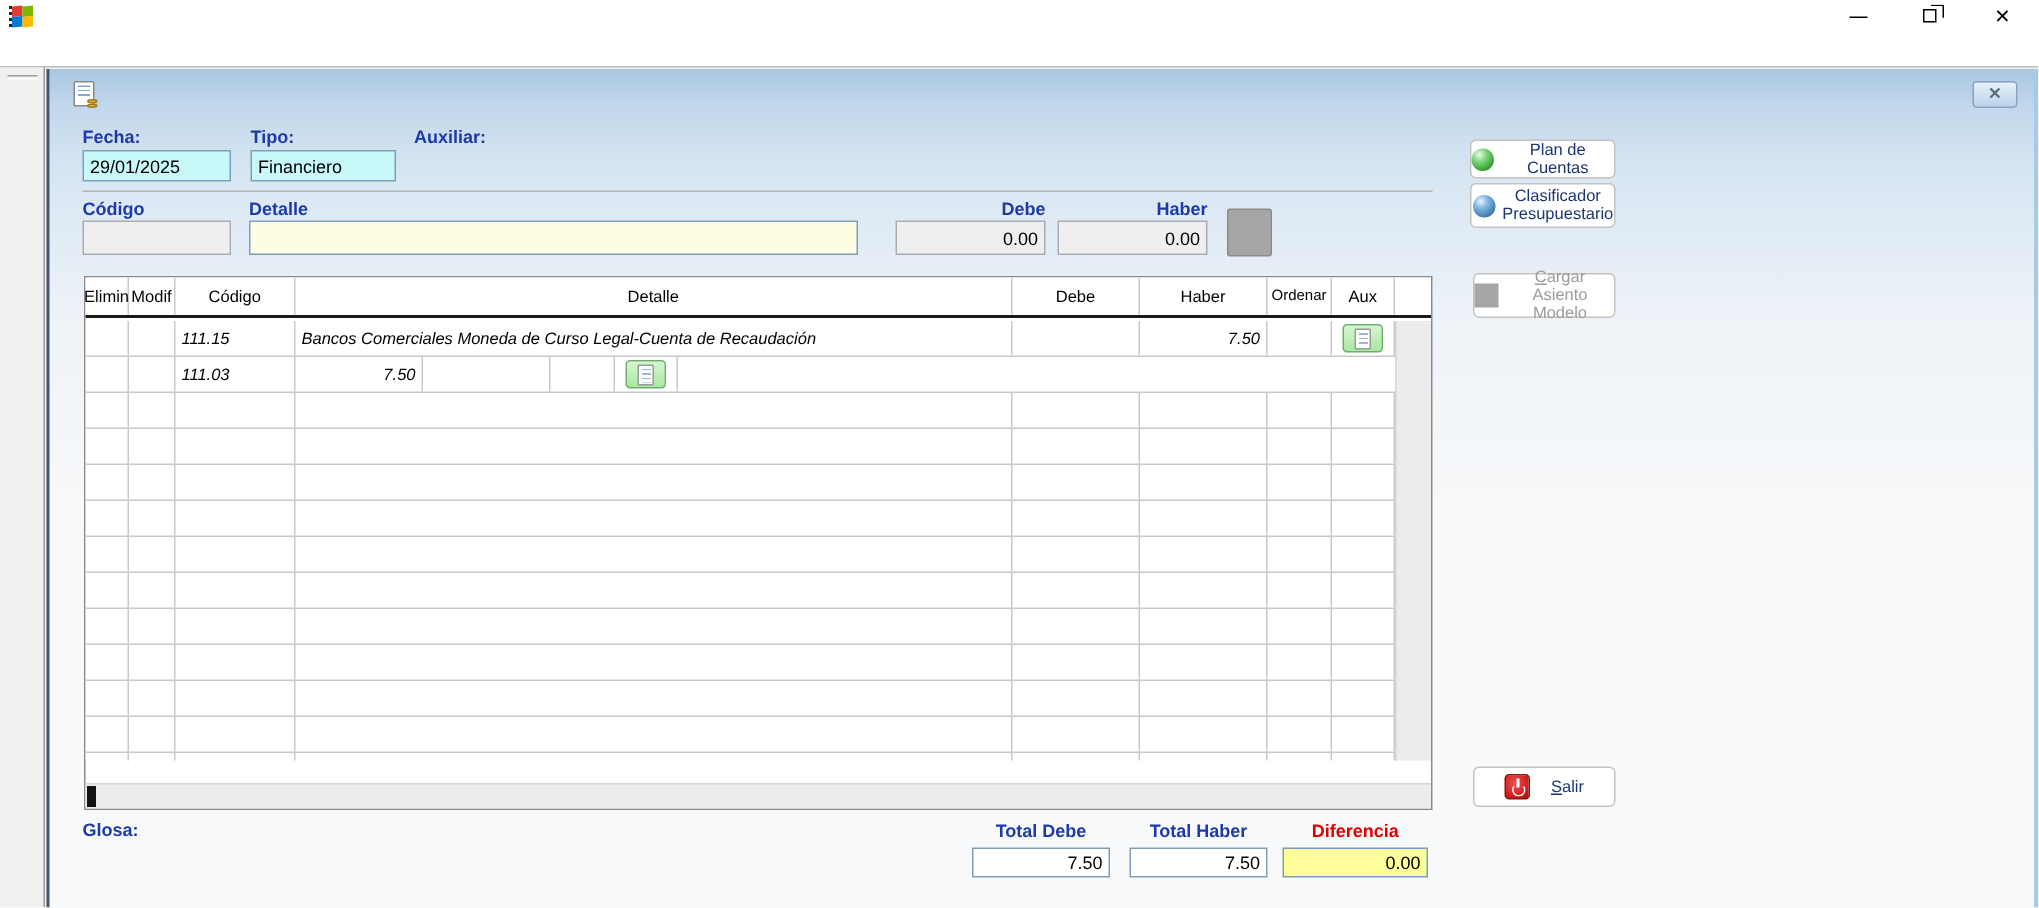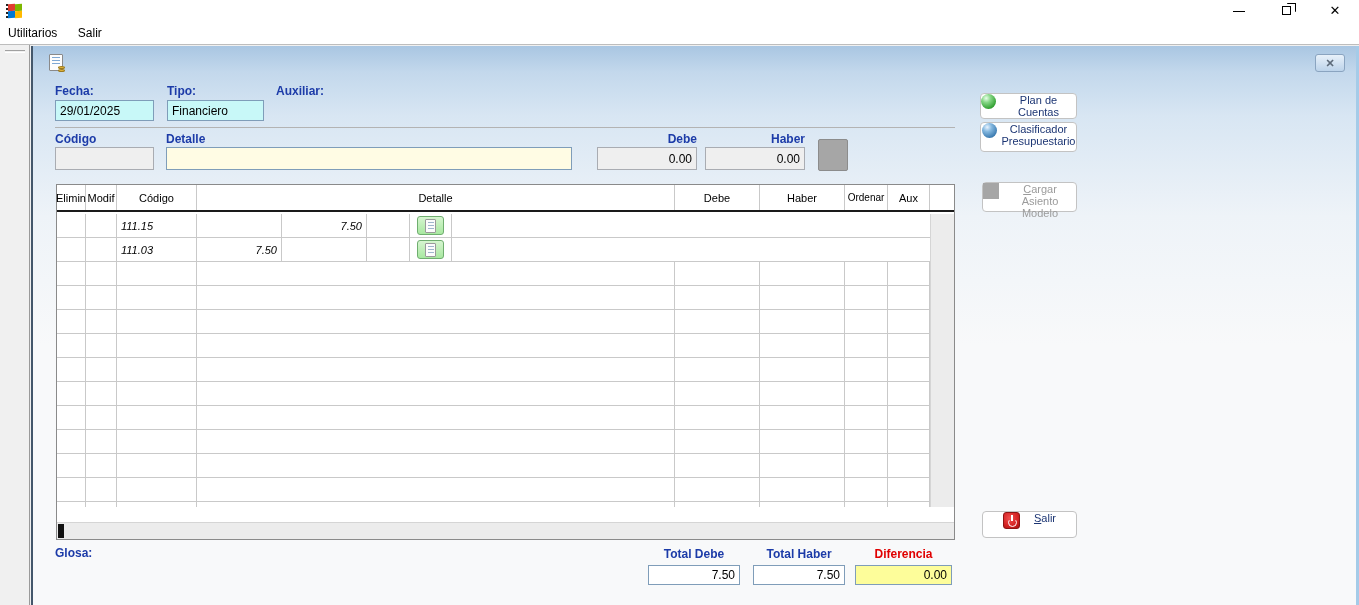--- a/index.html
+++ b/index.html
@@ -74,21 +74,21 @@
       background:linear-gradient(180deg,#d6f5d0,#a8e8a0); display:flex; align-items:center; justify-content:center; cursor:default; }
   .aux-doc { width:11px; height:14px; background:#fcfcfc; border:1px solid #9a9a9a; border-radius:1px; position:relative; }
   .aux-doc::before { content:""; position:absolute; left:2px; top:2px; width:6px; height:9px;
       background:repeating-linear-gradient(180deg,#9fb6cc 0 1px,transparent 1px 3px); }
 
   .v-scroll { position:absolute; right:0; top:29px; width:24px; height:293px; background:#ececec; border-left:1px solid #d5d5d5; }
   .h-scroll { position:absolute; left:0; bottom:0; width:897px; height:17px; background:#ececec; border-top:1px solid #d5d5d5; }
   .h-thumb { position:absolute; left:1px; top:1px; width:6px; height:14px; background:#111; }
 
   
-  .side-btn { position:absolute; background:#fff; border:1px solid #c3c3c3; border-radius:4px; display:flex; justify-content:center; gap:5px; font-size:11px; color:#1c3573; cursor:default; }
+  .side-btn { position:absolute; background:#fff; border:1px solid #c3c3c3; border-radius:4px; display:flex; align-items:center; justify-content:center; gap:5px; font-size:11px; color:#1c3573; cursor:default; }
   .side-btn .txt { line-height:12px; text-align:center; }
   .side-btn.disabled { color:#9b9b9b; }
   .sphere { width:15px; height:15px; border-radius:50%; flex:0 0 auto; }
   .sphere.green { background:radial-gradient(circle at 35% 28%, #eaffea 0%, #86d786 30%, #2f9e2f 75%, #1d741d 100%); }
   .sphere.blue  { background:radial-gradient(circle at 35% 28%, #eaf4ff 0%, #86b9e0 30%, #3a7ab0 75%, #265e8e 100%); }
   .gray-sq { width:16px; height:16px; background:#a6a6a6; flex:0 0 auto; }
   .mnemonic { display:block; }
   .mnemonic::first-letter { text-decoration:underline; }
 
   .power-icon { width:17px; height:17px; border-radius:3px; flex:0 0 auto; position:relative;
@@ -118,24 +118,20 @@
         <span class="min-glyph"></span>
       </div>
     <div class="win-btn" id="btn-restore">
         <span class="restore-glyph"></span>
       </div>
     <div class="win-btn" id="btn-close">
         <span class="close-glyph">✕</span>
       </div>
   </div>
 
-  <div class="menubar">
-    <span class="menu-item">Utilitarios</span>
-    <span class="menu-item">Salir</span>
-  </div>
 
   <div class="mdi">
     <div class="left-strip">
       <div class="grip"></div>
     </div>
 
     <div class="child-window">
       <div class="doc-icon" id="inner-title-icon">
         <span class="coin c1"></span>
           <span class="coin c2"></span>
@@ -172,20 +168,21 @@
       <div class="cell c5">Haber</div>
       <div class="cell c6" style="font-size:10px;">Ordenar</div>
       <div class="cell c7">Aux</div>
     </div>
 
     <div class="g-rows" id="grid-rows">
       <div class="g-row">
         <div class="cell c0"></div>
         <div class="cell c1"></div>
         <div class="cell c2">111.15</div>
+        <div class="cell c3">Bancos Comerciales Moneda de Curso Legal-Cuenta de Recaudación</div>
         <div class="cell c4"></div>
         <div class="cell c5">7.50</div>
         <div class="cell c6"></div>
         <div class="cell c7">
           <div class="aux-btn">
               <span class="aux-doc"></span>
             </div>
         </div>
       </div>
       <div class="g-row">

